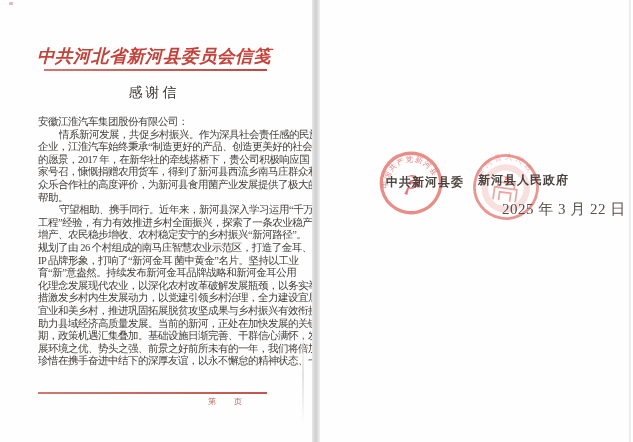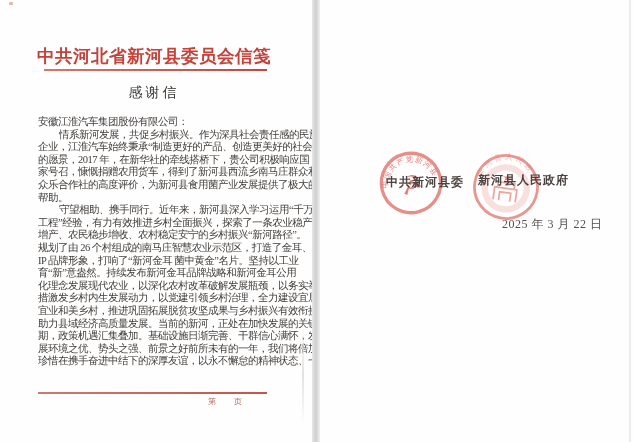--- a/index.html
+++ b/index.html
@@ -11,21 +11,21 @@
   .page-left{left:0;width:312px;}
   .page-right{left:320px;width:313px;}
   .gutter{position:absolute;top:0;left:312px;width:8px;height:442px;
           background:linear-gradient(90deg,#e7e7e7 0%,#cfcfcf 45%,#dedede 75%,#f2f2f2 100%);}
   .edge-right{position:absolute;top:0;left:629px;width:2px;height:442px;background:#ededeb;}
   .curl{position:absolute;left:302px;top:325px;width:2px;height:100px;
         background:linear-gradient(180deg,rgba(220,218,215,0),#e4e2df,rgba(220,218,215,0));border-radius:2px;}
   .speck{position:absolute;left:9px;top:2px;width:4px;height:3px;background:#e2948c;opacity:.7;border-radius:1px;}
 
   .letterhead{position:absolute;left:34px;top:44px;width:240px;text-align:center;
-              font-size:17.5px;font-weight:bold;letter-spacing:.5px;color:#c4423a;white-space:nowrap;}
+              font-size:17.5px;font-weight:bold;letter-spacing:.5px;color:#c4423a;white-space:nowrap;font-style:italic;}
   .letterhead-rule{position:absolute;left:44px;top:69px;width:223px;height:2px;
                    background:linear-gradient(90deg,#d4766d,#c4463d);}
   .doc-title{position:absolute;left:38px;top:84px;width:232px;text-align:center;
              font-size:14px;font-weight:normal;letter-spacing:3px;color:#35322f;}
 
   .body1{position:absolute;left:38px;top:116px;width:236px;font-size:10.5px;
          line-height:12.6px;color:#403c39;}
   .bline{white-space:nowrap;letter-spacing:-0.5px;}
   .indent{text-indent:21px;}
 
@@ -35,21 +35,21 @@
   .footer-label.f1{left:208px;}
   .footer-label.f2{left:234px;}
 
   .seal{position:absolute;}
   .seal-party{left:58px;top:150px;width:66px;height:66px;transform:rotate(-14deg);opacity:.92;}
   .seal-gov{left:151px;top:152px;width:70px;height:70px;transform:rotate(8deg);opacity:.9;}
   .sig-name{position:absolute;font-size:12px;font-weight:bold;color:#4a423f;
             letter-spacing:1px;white-space:nowrap;z-index:5;}
   .sig-name.s1{left:66px;top:174px;}
   .sig-name.s2{left:158px;top:172px;}
-  .sig-date{position:absolute;left:182px;top:216px;font-size:12px;color:#56504c;
+  .sig-date{position:absolute;left:182px;top:200px;font-size:15px;color:#56504c;
             letter-spacing:.5px;white-space:nowrap;z-index:5;}
 </style>
 </head>
 <body>
 
 <div class="scan">
 
   <div class="page page-left">
     <div class="speck"></div>
 

